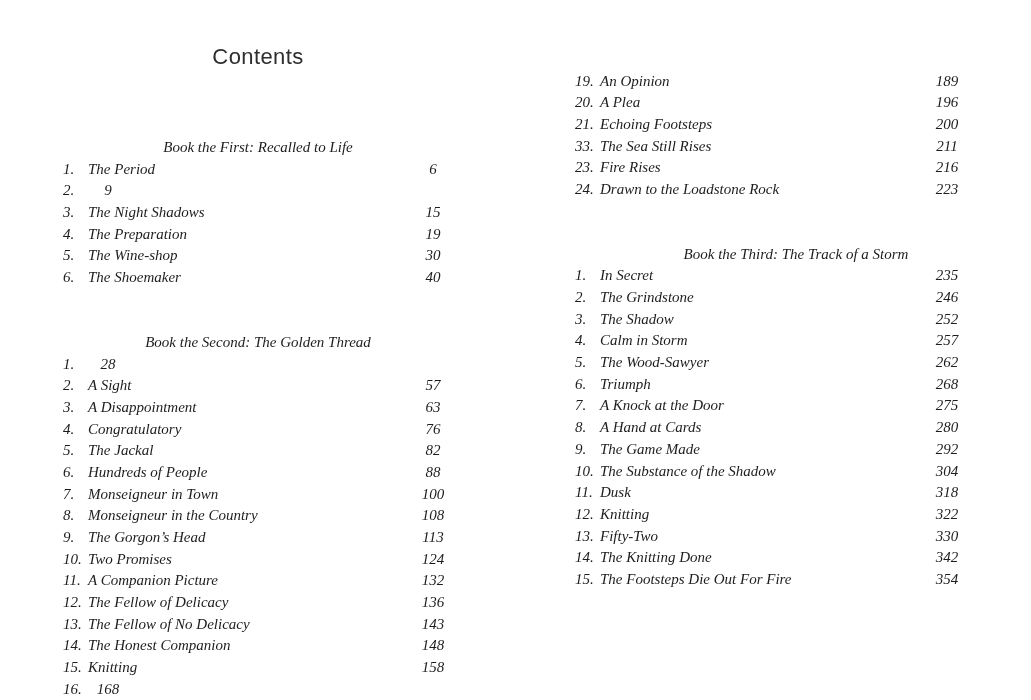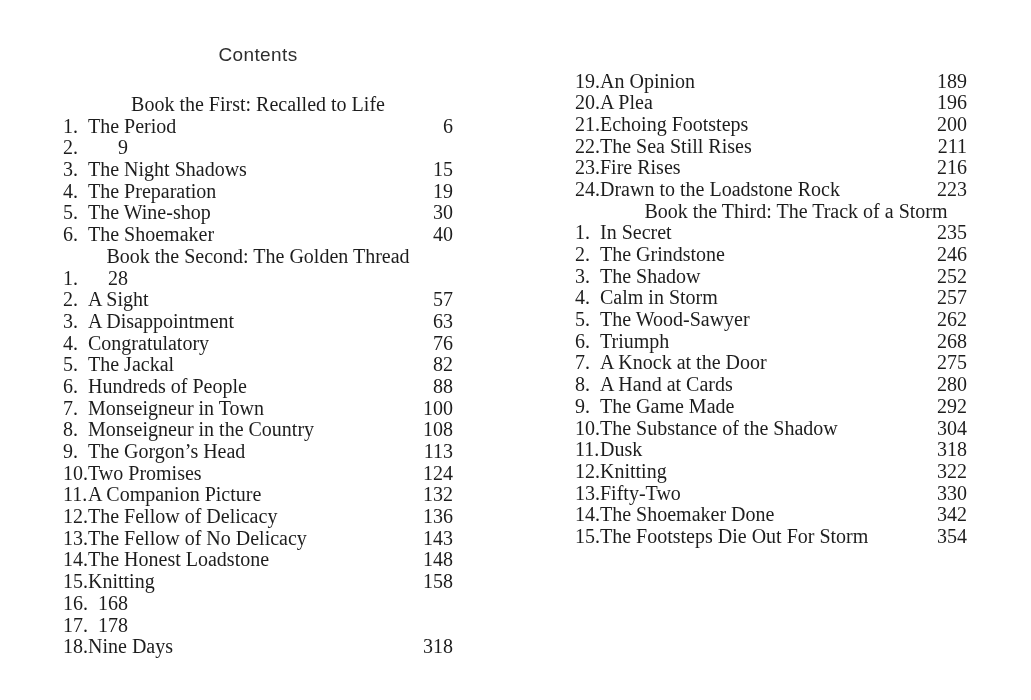--- a/index.html
+++ b/index.html
@@ -17,63 +17,65 @@
   }
   .contents-title {
     position: absolute;
     left: 63px;
     top: 44px;
     width: 390px;
     margin: 0;
     text-align: center;
     font-family: "Liberation Sans", "DejaVu Sans", sans-serif;
     font-weight: 300;
-    font-size: 19px;
+    font-size: 22px;
     letter-spacing: 0.4px;
     color: var(--title, #2e2e2e);
   }
   .col {
     position: absolute;
-    font-size: 20px;
+    font-size: 15px;
     line-height: 21.7px;
+    font-style: italic;
   }
   .col-left {
     left: 63px;
     top: 94px;
     width: 390px;
   }
   .col-right {
     left: 575px;
     top: 70.5px;
     width: 392px;
   }
   .book-header {
     height: 21.7px;
     text-align: center;
     white-space: nowrap;
+    margin-top: 43px;
   }
   .col-right .book-header {
     transform: translateX(25px);
   }
   .toc-row {
     height: 21.7px;
     display: flex;
     align-items: baseline;
     white-space: nowrap;
   }
   .toc-row .num {
     flex: 0 0 25px;
   }
   .toc-row .title {
     flex: 1 1 auto;
   }
   .toc-row .page {
     flex: 0 0 auto;
     min-width: 40px;
-    text-align: right;
+    text-align: center;
   }
 </style>
 </head>
 <body style="--bg: #ffffff; --text: #1d1d1d; --title: #2e2e2e;">
 
 <div class="page">
   <h1 class="contents-title">Contents</h1>
   <div class="col col-left">
       <div class="book-header">Book the First: Recalled to Life</div>
       <div class="toc-row">
@@ -165,21 +167,21 @@
         <span class="title">The Fellow of Delicacy</span>
         <span class="page">136</span>
       </div>
       <div class="toc-row">
         <span class="num">13.</span>
         <span class="title">The Fellow of No Delicacy</span>
         <span class="page">143</span>
       </div>
       <div class="toc-row">
         <span class="num">14.</span>
-        <span class="title">The Honest Loadstone</span>
+        <span class="title">The Honest Companion</span>
         <span class="page">148</span>
       </div>
       <div class="toc-row">
         <span class="num">15.</span>
         <span class="title">Knitting</span>
         <span class="page">158</span>
       </div>
       <div class="toc-row">
         <span class="num">16.</span>
         <span class="page">168</span>
@@ -204,21 +206,21 @@
         <span class="num">20.</span>
         <span class="title">A Plea</span>
         <span class="page">196</span>
       </div>
       <div class="toc-row">
         <span class="num">21.</span>
         <span class="title">Echoing Footsteps</span>
         <span class="page">200</span>
       </div>
       <div class="toc-row">
-        <span class="num">22.</span>
+        <span class="num">33.</span>
         <span class="title">The Sea Still Rises</span>
         <span class="page">211</span>
       </div>
       <div class="toc-row">
         <span class="num">23.</span>
         <span class="title">Fire Rises</span>
         <span class="page">216</span>
       </div>
       <div class="toc-row">
         <span class="num">24.</span>
@@ -286,22 +288,22 @@
         <span class="title">Knitting</span>
         <span class="page">322</span>
       </div>
       <div class="toc-row">
         <span class="num">13.</span>
         <span class="title">Fifty-Two</span>
         <span class="page">330</span>
       </div>
       <div class="toc-row">
         <span class="num">14.</span>
-        <span class="title">The Shoemaker Done</span>
+        <span class="title">The Knitting Done</span>
         <span class="page">342</span>
       </div>
       <div class="toc-row">
         <span class="num">15.</span>
-        <span class="title">The Footsteps Die Out For Storm</span>
+        <span class="title">The Footsteps Die Out For Fire</span>
         <span class="page">354</span>
       </div>
     </div>
 </div>
 
 </body></html>

